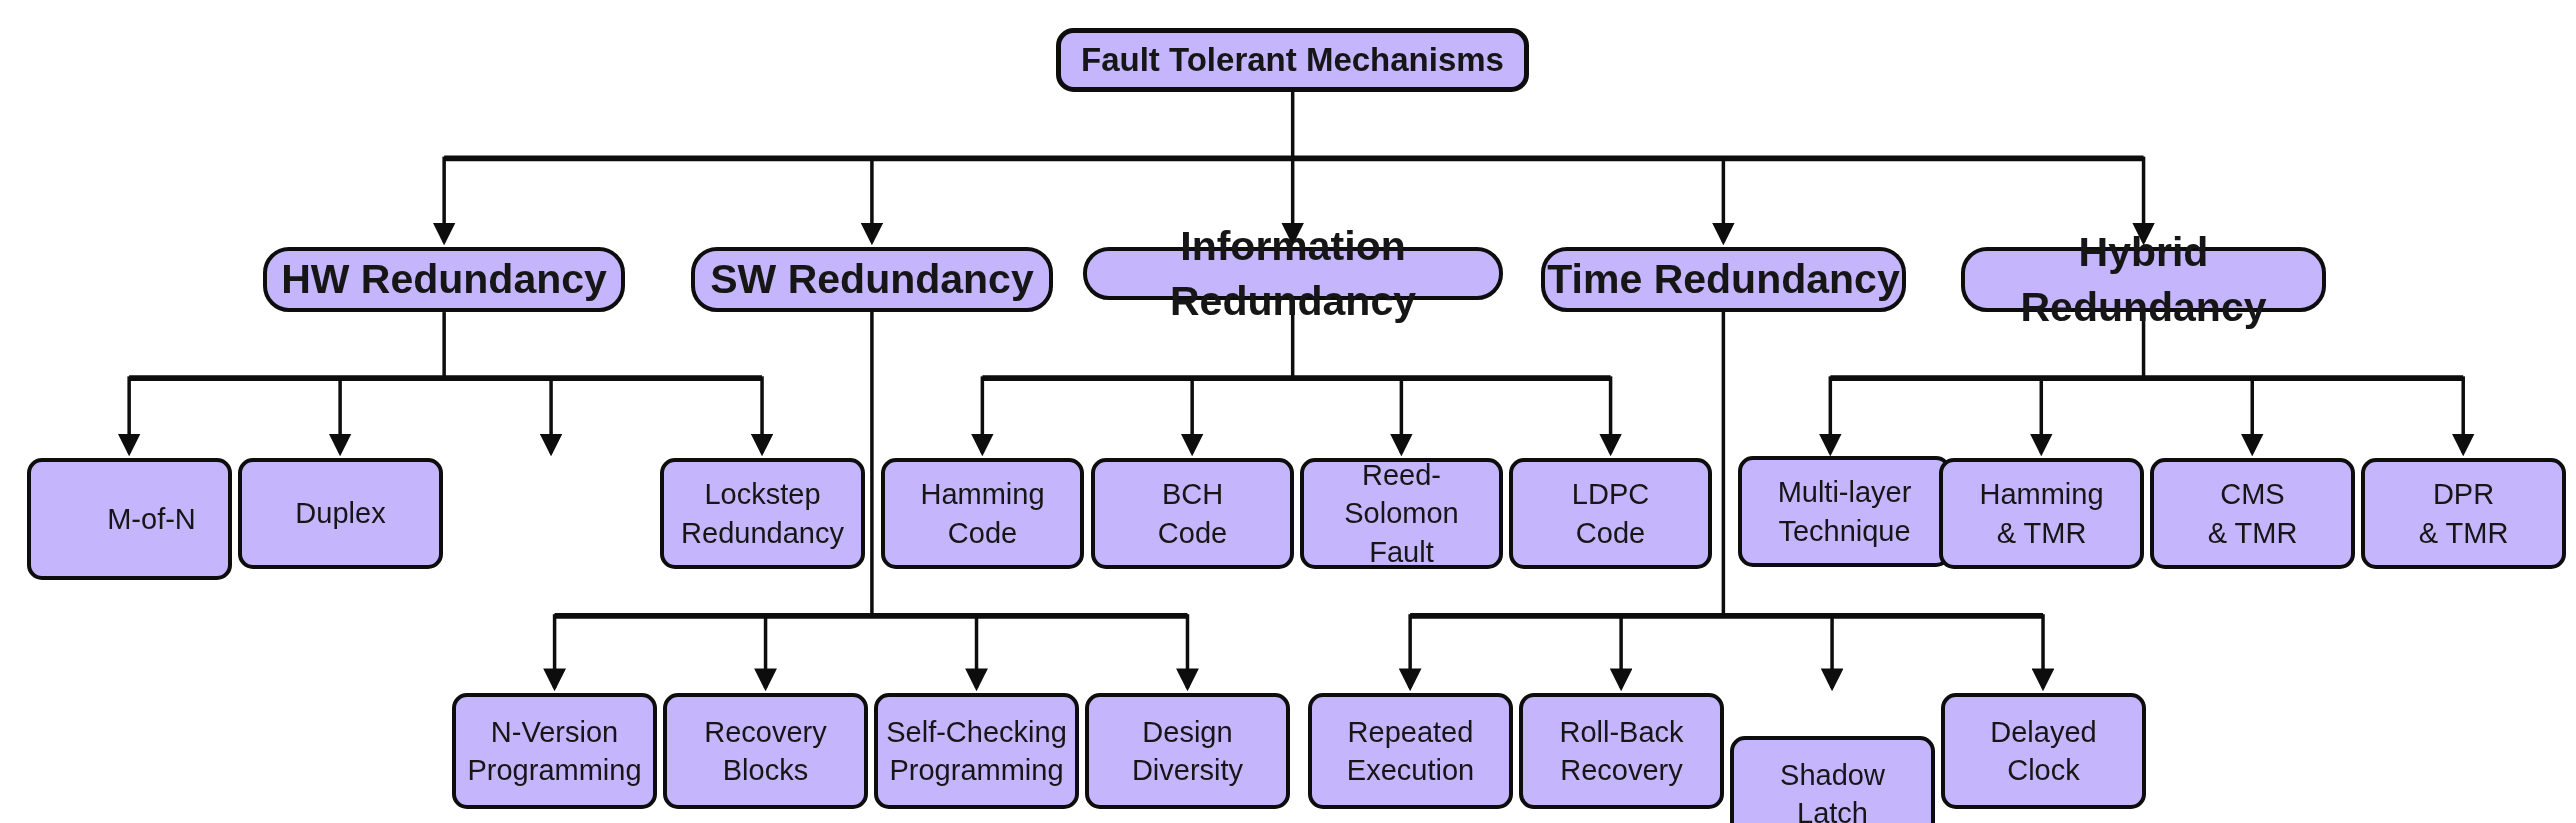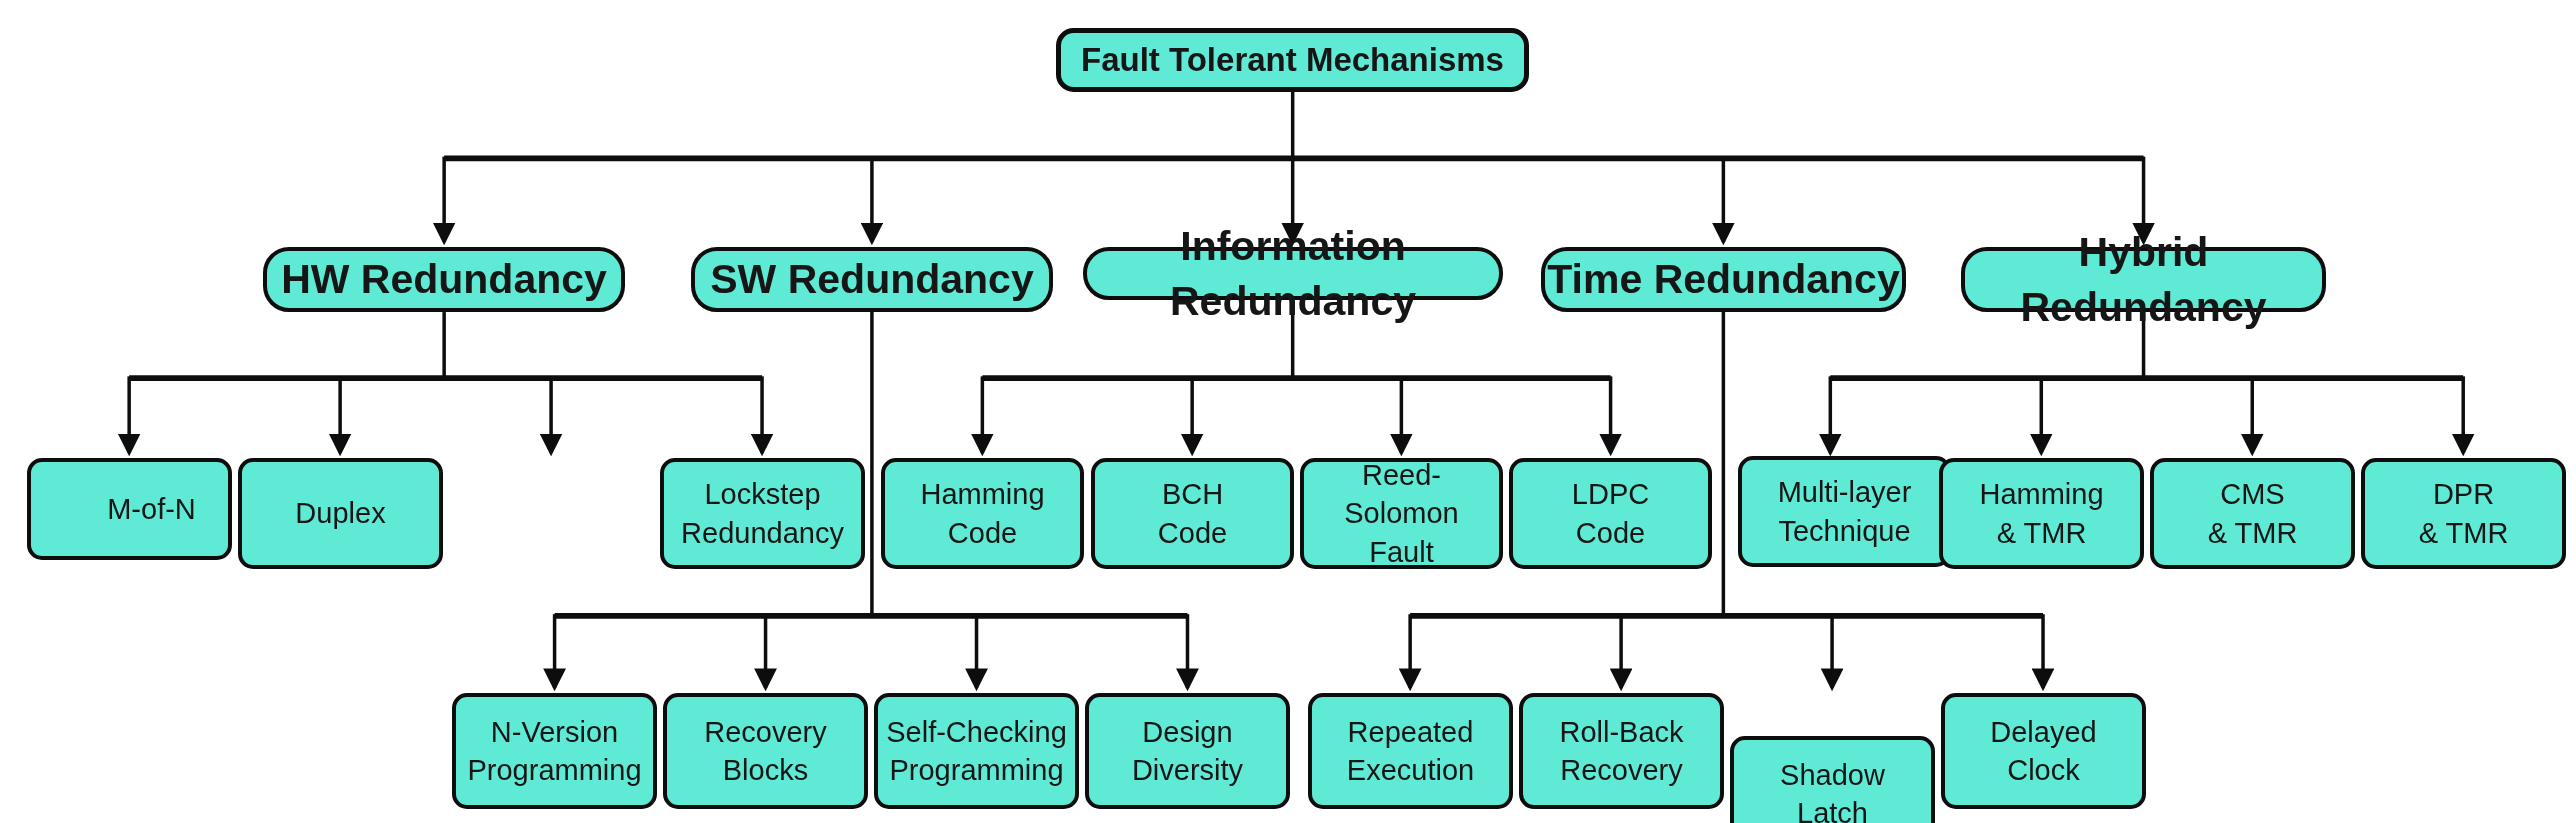--- a/index.html
+++ b/index.html
@@ -14,21 +14,21 @@
   .connectors {
     position: absolute;
     left: 0; top: 0;
     width: 2576px; height: 824px;
     z-index: 0;
   }
   .node {
     position: absolute;
     z-index: 1;
     box-sizing: border-box;
-    background: #5eead4;
+    background: #c4b5fd;
     border: 4.1px solid #0d0d0d;
     border-radius: 14px;
     display: flex;
     align-items: center;
     justify-content: center;
     text-align: center;
     color: #161616;
     white-space: pre-line;
     line-height: 1.32;
   }
@@ -119,21 +119,21 @@
   </svg>
 
   <div class="node lvl1" style="left:1056px; top:27.5px; width:473px; height:64px;">Fault Tolerant Mechanisms</div>
 
   <div class="node lvl2" style="left:263px; top:247px; width:362px; height:65px;">HW Redundancy</div>
   <div class="node lvl2" style="left:691px; top:247px; width:362px; height:65px;">SW Redundancy</div>
   <div class="node lvl2" style="left:1083px; top:247px; width:420px; height:53px;">Information Redundancy</div>
   <div class="node lvl2" style="left:1541px; top:247px; width:365px; height:65px;">Time Redundancy</div>
   <div class="node lvl2" style="left:1961px; top:247px; width:365px; height:65px;">Hybrid Redundancy</div>
 
-  <div class="node leaf" style="left:27px; top:458px; width:205px; height:102px;padding-left:44px;">M-of-N</div>
+  <div class="node leaf" style="left:27px; top:458px; width:205px; height:122px;padding-left:44px;">M-of-N</div>
   <div class="node leaf" style="left:238px; top:458px; width:205px; height:111px;">Duplex</div>
   <div class="node leaf" style="left:660px; top:458px; width:205px; height:111px;">Lockstep
 Redundancy</div>
 
   <div class="node leaf" style="left:881px; top:458px; width:203px; height:111px;">Hamming
 Code</div>
   <div class="node leaf" style="left:1091px; top:458px; width:203px; height:111px;">BCH
 Code</div>
   <div class="node leaf" style="left:1300px; top:458px; width:203px; height:111px;">Reed-
 Solomon

